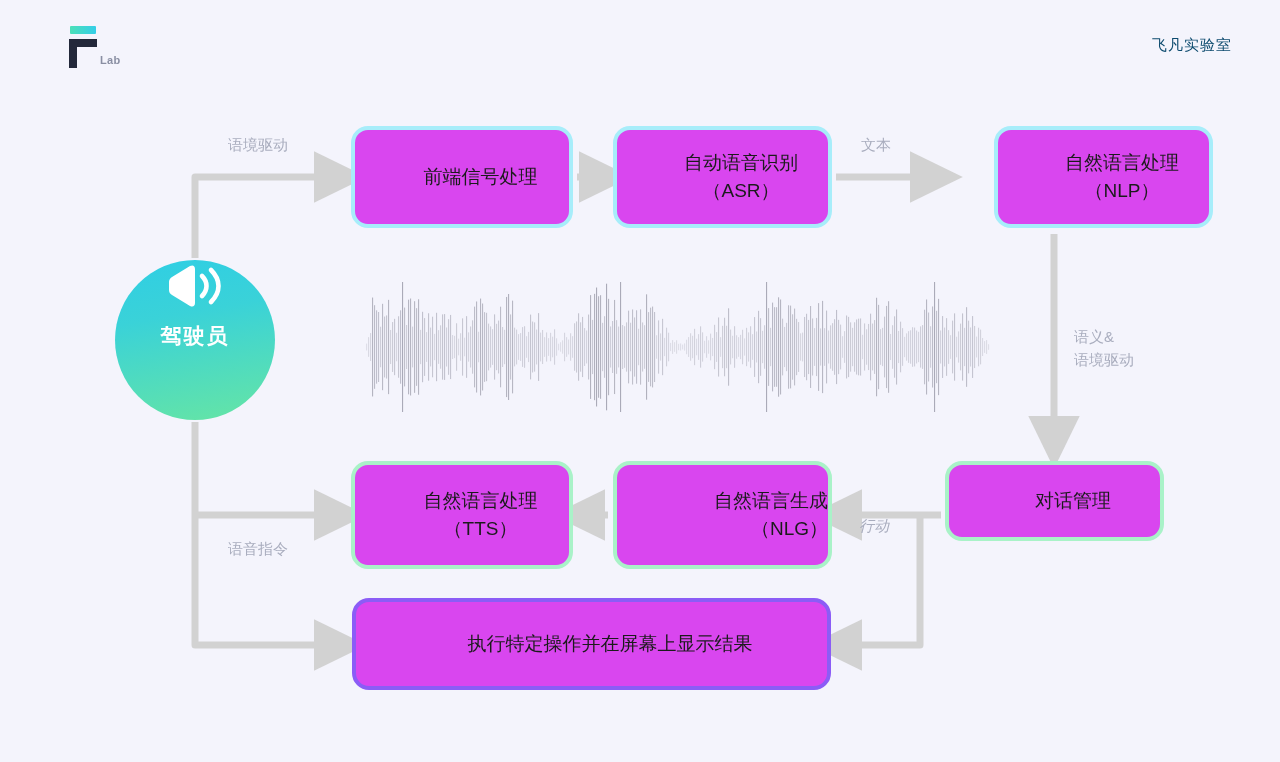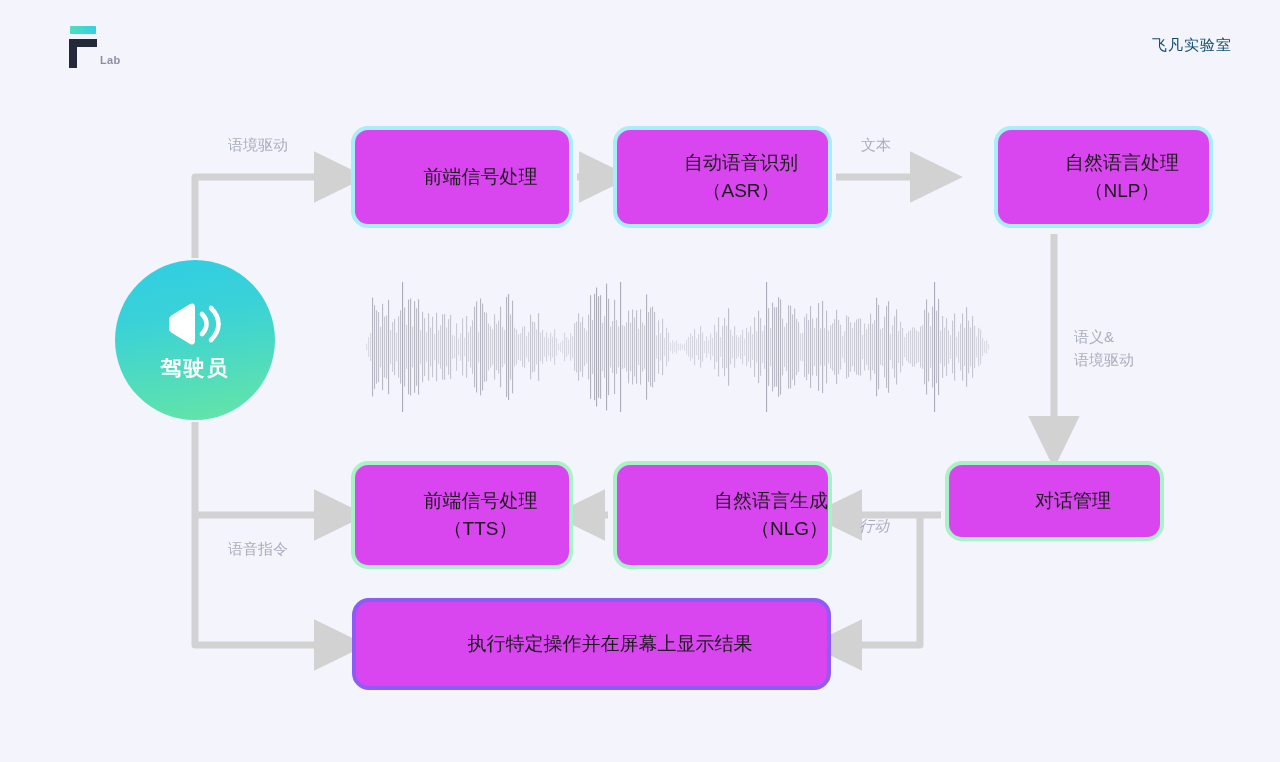--- a/index.html
+++ b/index.html
@@ -93,22 +93,23 @@
   
   .driver {
     position: absolute;
     left: 115px; top: 260px;
     width: 160px; height: 160px;
     border-radius: 50%;
     background: linear-gradient(170deg, #2FCEE4 0%, #3AD2D8 35%, #66E5A4 100%);
     display: flex;
     flex-direction: column;
     align-items: center;
-    justify-content: center;
+    justify-content: flex-start;
     z-index: 6;
+    gap: 6px;
   }
   .driver-icon { width: 62px; height: 52px; margin-bottom: 4px; }
   .driver-label {
     color: #FFFFFF;
     font-size: 21px;
     font-weight: 600;
     letter-spacing: 2px;
   }
 
   
@@ -507,21 +508,21 @@
 </div>
 
 <div class="node cyan" style="left:351px; top:126px; width:222px; height:102px;">前端信号处理</div>
 
 <div class="node cyan" style="left:613px; top:126px; width:219px; height:102px;">自动语音识别
 （ASR）</div>
 
 <div class="node cyan" style="left:994px; top:126px; width:219px; height:102px;">自然语言处理
 （NLP）</div>
 
-<div class="node green" style="left:351px; top:461px; width:222px; height:108px;">前端信号处理
+<div class="node green" style="left:351px; top:461px; width:222px; height:108px;">自然语言处理
 （TTS）</div>
 
 <div class="node green" style="left:613px; top:461px; width:219px; height:108px;text-align:right;">自然语言生成
 （NLG）</div>
 
 <div class="node green" style="left:945px; top:461px; width:219px; height:80px;">对话管理</div>
 
 <div class="node gray" style="left:352px; top:598px; width:479px; height:92px;">执行特定操作并在屏幕上显示结果</div>
 
 <div class="elabel" style="left:228px; top:134px;">语境驱动</div>

